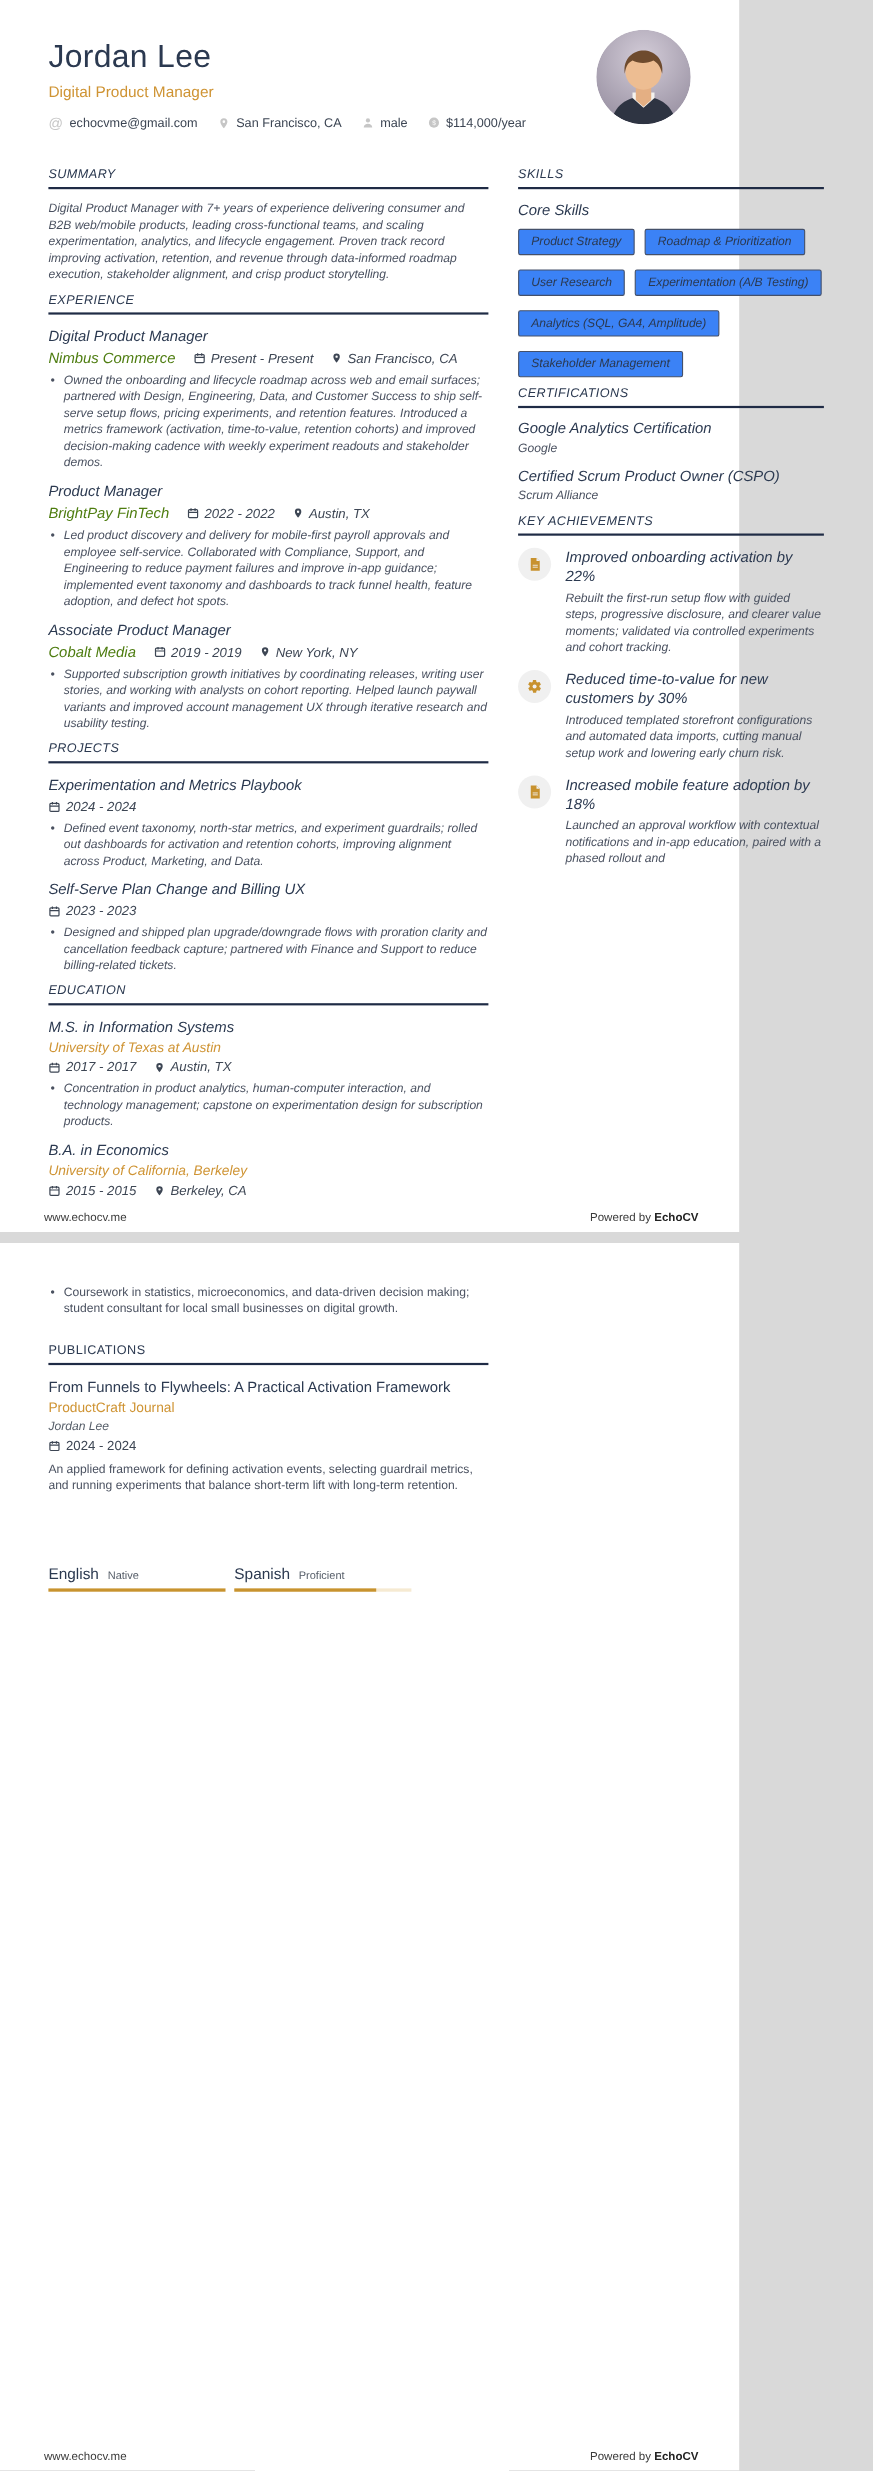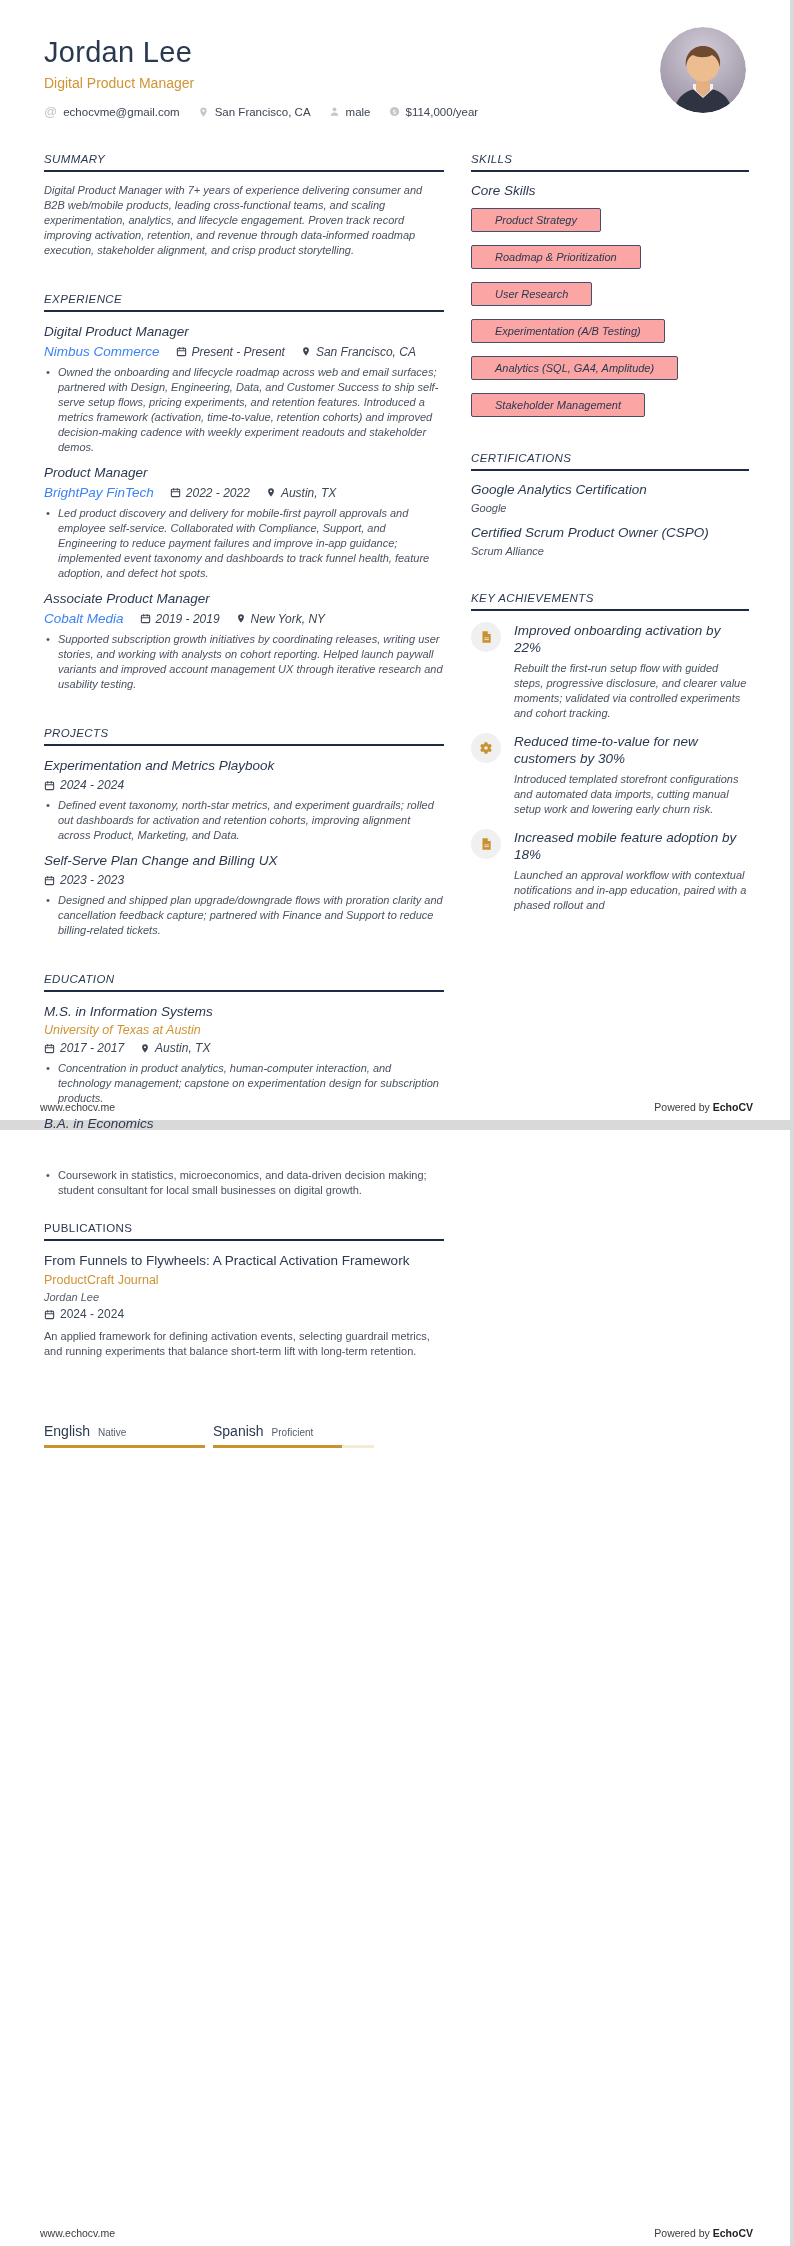--- a/index.html
+++ b/index.html
@@ -1,60 +1,60 @@
 <!DOCTYPE html>
 <html><head>
 <meta charset="utf-8">
 <style>
   * { margin:0; padding:0; box-sizing:border-box; }
   html,body { background:#d9d9d9; }
   body { width:794px; font-family:"Liberation Sans", sans-serif; color:#2b3950; }
-  .page { width:790px; background:#fff; position:relative; }
+  .page { width:672px; background:#fff; position:relative; }
   .page-1 { height:1120px; padding:36px 44px 0 44px; }
   .page-gap { height:10px; background:#d9d9d9; }
   .page-2 { height:1116px; padding:38px 44px 0 44px; }
 
   
   .hdr { position:relative; }
   .hdr-name { font-size:29px; line-height:32px; color:#2b3950; letter-spacing:.3px; }
   .hdr-title { margin-top:7px; font-size:14px; color:#cf9434; }
   .contact-row { margin-top:13px; display:flex; align-items:center; gap:18px; font-size:11.5px; color:#3c4553; }
   .contact-item { display:flex; align-items:center; gap:6px; }
   .c-icon { color:#c6c6c6; display:inline-flex; align-items:center; }
   .at-glyph { font-size:13px; color:#c6c6c6; }
   .avatar { position:absolute; top:-9px; right:0; width:86px; height:86px; border-radius:50%; overflow:hidden; }
 
   
   .cols { display:flex; gap:27px; margin-top:34px;font-style:italic; }
   .col-left { width:400px; flex:0 0 400px; }
   .col-right { width:278px; flex:0 0 278px; }
 
-  .section { margin-top:35px; }
+  .section { margin-top:9px; }
   .section:first-child { margin-top:0; }
   .sec-h { font-size:11.5px; letter-spacing:.4px; color:#2b3950; padding-bottom:5px; border-bottom:2px solid #1f2b45; margin-bottom:11px; }
 
   .body-text { font-size:11px; line-height:15px; color:#4a5160; }
 
   .item { margin-top:9px; }
   .item:first-of-type { margin-top:0; }
   .item-title { font-size:13.5px; line-height:17px; color:#2b3950; }
   .co-row { display:flex; align-items:center; gap:16px; margin-top:4px; flex-wrap:wrap; }
-  .co-name { font-size:13.5px; color:#3b82f6; }
+  .co-name { font-size:13.5px; color:#4d7c0f; }
   .meta { display:flex; align-items:center; gap:5px; font-size:12px; color:#3d4654; }
   .m-icon { color:#3d4654; display:inline-flex; }
   .meta-row { display:flex; align-items:center; gap:16px; margin-top:4px; }
   .school { font-size:12.5px; color:#cf9434; margin-top:3px; }
 
   .bullet { position:relative; padding-left:14px; margin-top:6px; font-size:11px; line-height:15px; color:#4a5160; }
   .bullet::before { content:"•"; position:absolute; left:2px; top:0; color:#4a5160; }
 
   
   .group-title { font-size:13.5px; color:#2b3950; margin-bottom:10px; }
   .chips { display:flex; flex-wrap:wrap; gap:13px 9px; }
-  .chip { border:1px solid #44506a; border-radius:2px; padding:5px 23px; font-size:11px; color:#2b3950; background:#fca5a5; }
+  .chip { border:1px solid #44506a; border-radius:2px; padding:5px 11px; font-size:11px; color:#2b3950; background:#3b82f6; }
 
   
   .cert { margin-bottom:11px; }
   .cert-name { font-size:13.5px; color:#2b3950; }
   .cert-issuer { font-size:11px; color:#4a5160; margin-top:5px; }
 
   
   .ach { display:flex; gap:13px; margin-bottom:12px; }
   .ach-badge { flex:0 0 30px; width:30px; height:30px; border-radius:50%; background:#f0f0f0; display:flex; align-items:center; justify-content:center; color:#c8922e; }
   .ach-title { font-size:13.5px; line-height:17px; color:#2b3950; }

